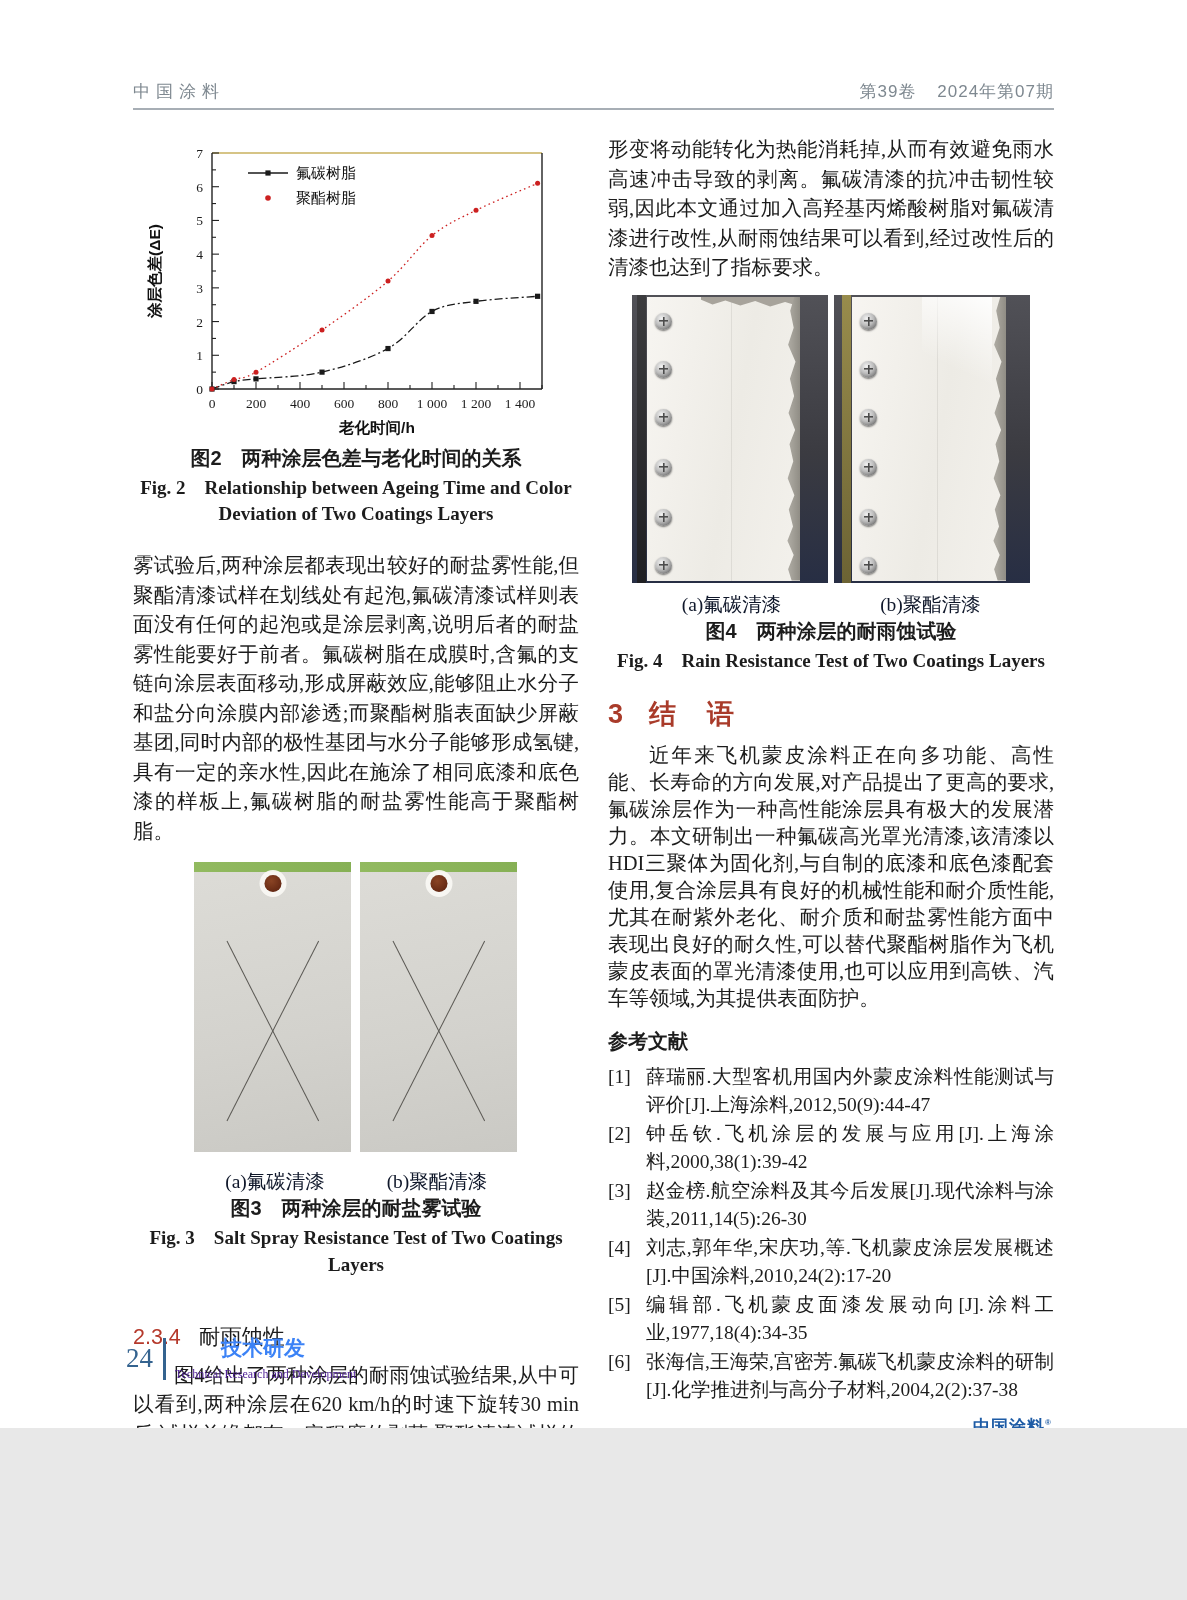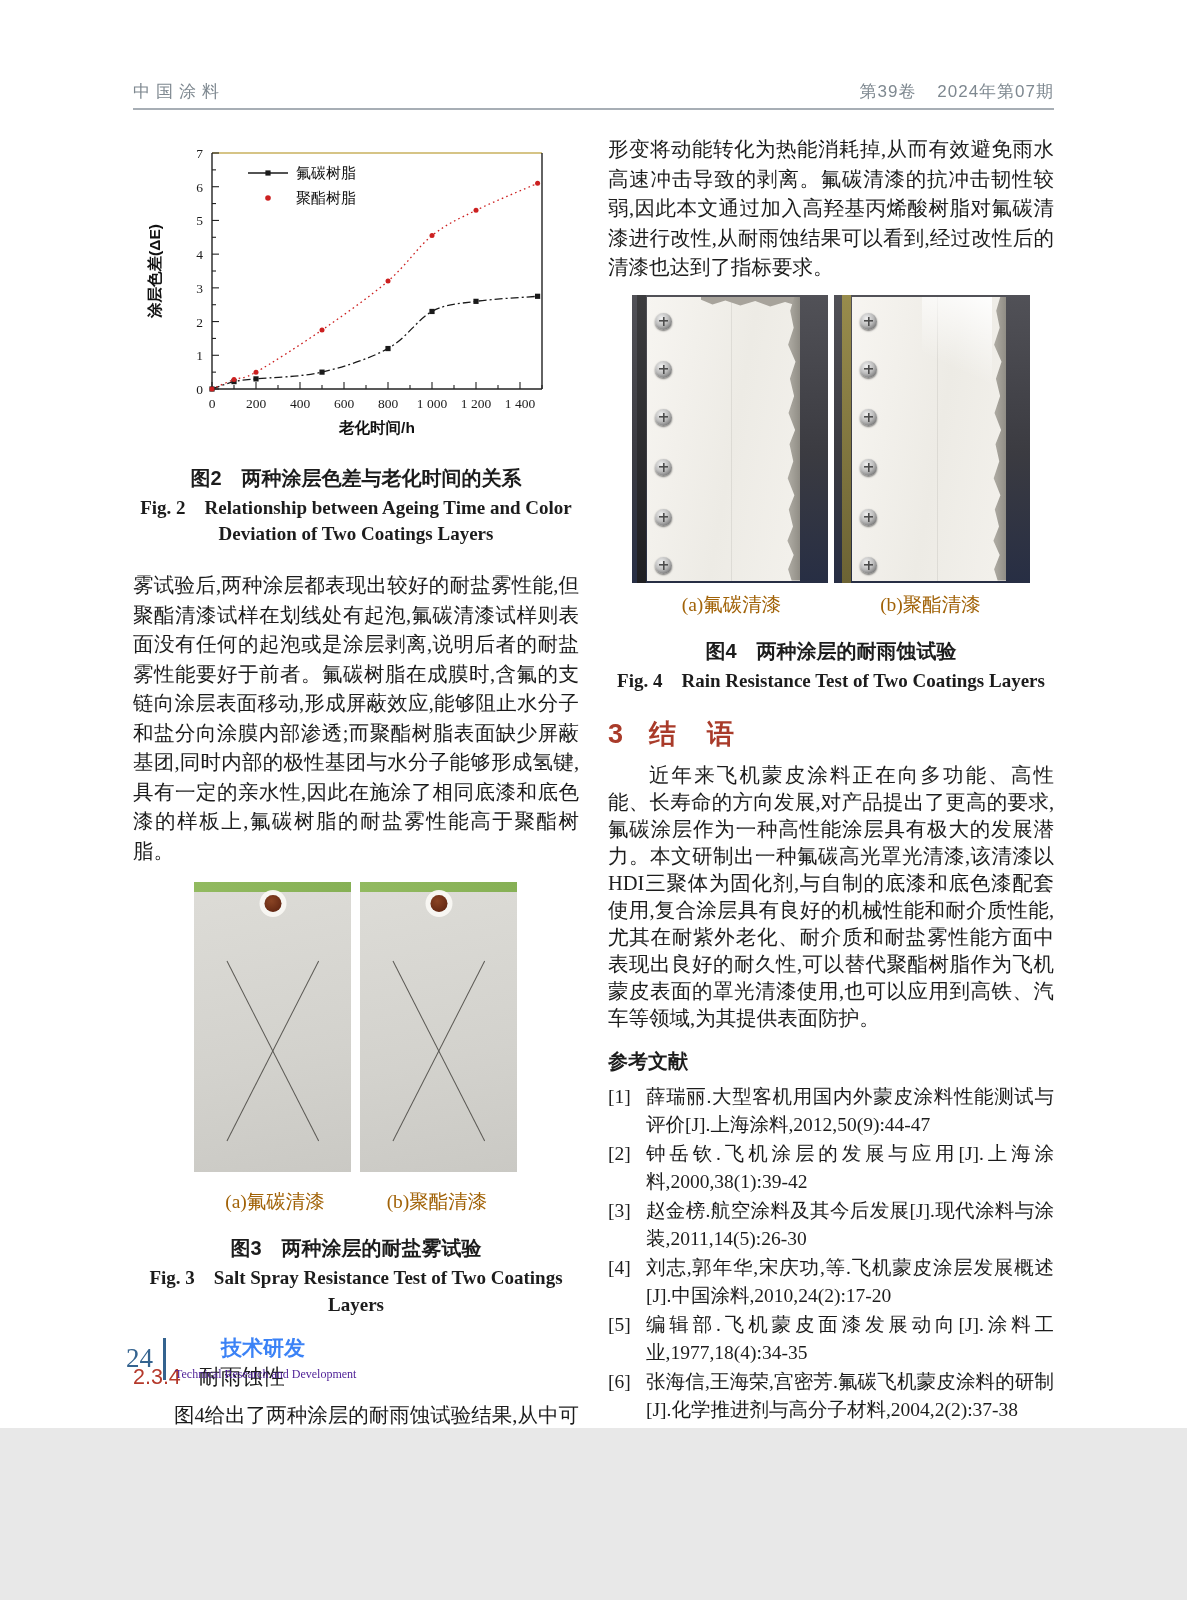--- a/index.html
+++ b/index.html
@@ -15,21 +15,21 @@
   
   .columns{position:absolute;top:135px;left:133px;width:921px;display:flex;gap:29px;}
   .col{width:446px;}
   
   .chart-wrap{width:424px;margin:2px auto 0;}
   .tick-label{font:13.5px "Liberation Serif","DejaVu Serif",serif;fill:#1c1c1c;}
   .ax-title{font:600 15.5px "Liberation Sans","DejaVu Sans",sans-serif;fill:#111;}
   .legend-text{font:15px "Liberation Sans","DejaVu Sans",sans-serif;fill:#111;}
   
   .fig-cap-cn{font-family:"Liberation Sans","DejaVu Sans",sans-serif;font-weight:bold;
-      font-size:20px;text-align:center;margin-top:20px;}
+      font-size:20px;text-align:center;margin-top:0;}
   .fig-cap-en{font-weight:bold;font-size:19px;text-align:center;line-height:1.38;margin-top:3px;}
   
   .para{font-size:20.5px;line-height:29.5px;text-align:justify;margin:0;}
   .para.tight{line-height:27px;}
   .indent{text-indent:2em;}
   .mt14{margin-top:14px;} .mt10{margin-top:10px;}
   
   .fig3-photos{display:flex;gap:9px;width:324px;margin:16px auto 0;}
   .panel{position:relative;width:157px;height:290px;overflow:hidden;
       background:linear-gradient(168deg,#dddcd7 0%,#d3d2cd 60%,#cac9c4 100%);}
@@ -60,21 +60,21 @@
   .shine{position:absolute;top:0;right:14px;width:70px;height:95px;
       background:linear-gradient(205deg,rgba(255,255,255,.95),rgba(255,255,255,0) 70%);}
   .screw{position:absolute;left:8px;width:17px;height:17px;border-radius:50%;
       background:radial-gradient(circle at 38% 32%,#f2f2f2,#bcbcbc 45%,#7e7e7e 75%,#4a4a4a 100%);
       box-shadow:0 1px 2px rgba(0,0,0,.55);}
   .screw::after{content:"";position:absolute;inset:0;
       background:linear-gradient(#4c4c4c 0 0) center/9px 1.6px no-repeat,
                  linear-gradient(#4c4c4c 0 0) center/1.6px 9px no-repeat;}
   
   .photo-labels{display:flex;margin-top:16px;}
-  .photo-labels .lbl{flex:1;text-align:center;color:#a16207;font-size:19.5px;font-family:Liberation Serif, serif;}
+  .photo-labels .lbl{flex:1;text-align:center;color:#0f172a;font-size:19.5px;font-family:Liberation Serif, serif;}
   
   .sec-sub{font-family:"Liberation Sans","DejaVu Sans",sans-serif;font-size:21.5px;margin-top:44px;}
   .sec-sub .num{color:#b5392b;}
   .sec-sub .ttl{margin-left:18px;}
   .sec-main{font-family:"Liberation Sans","DejaVu Sans",sans-serif;font-weight:bold;
       font-size:27px;color:#a93b2a;margin-top:22px;}
   .sec-main .ttl{margin-left:26px;letter-spacing:2px;}
   
   .refs-heading{font-family:"Liberation Sans","DejaVu Sans",sans-serif;font-weight:bold;
       font-size:20px;text-align:left;margin:16px 0 8px;}

